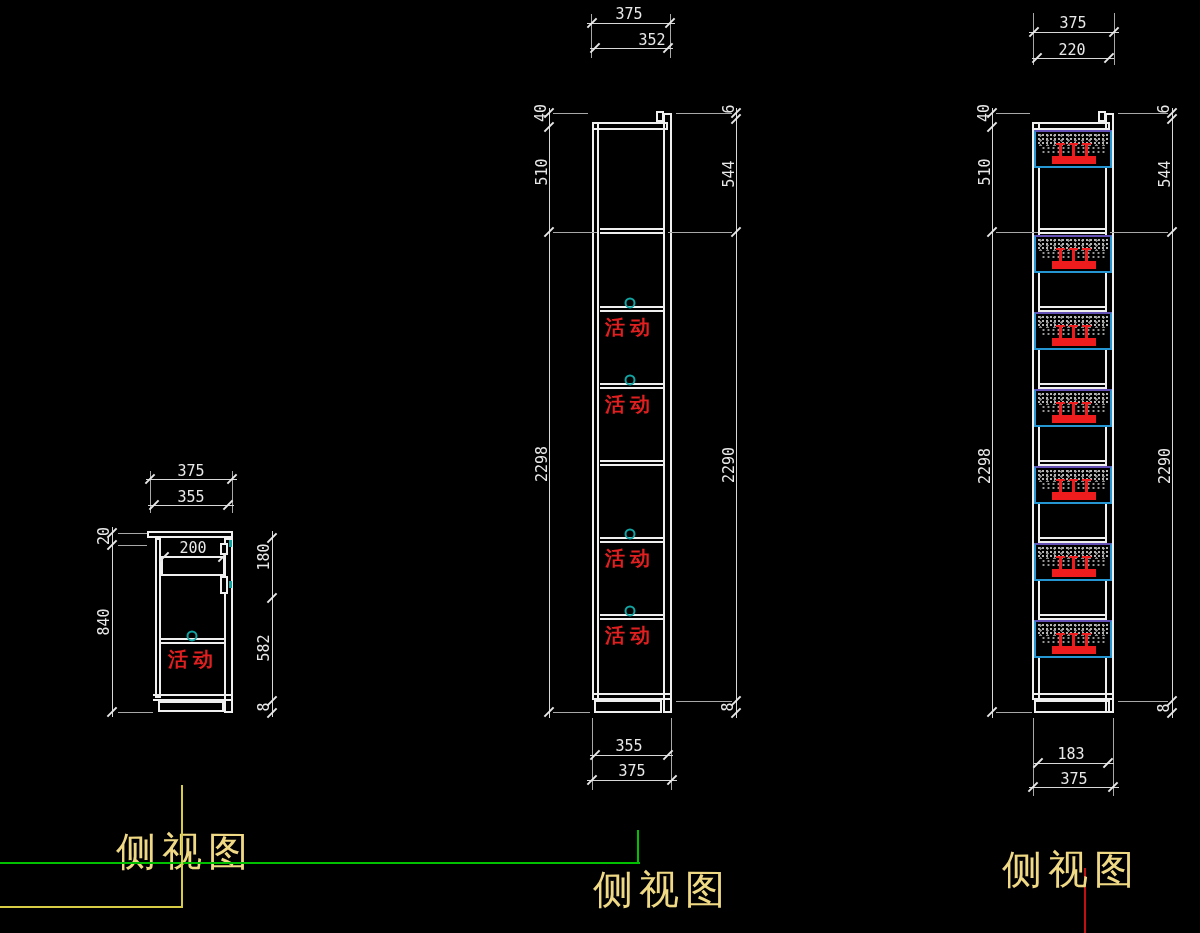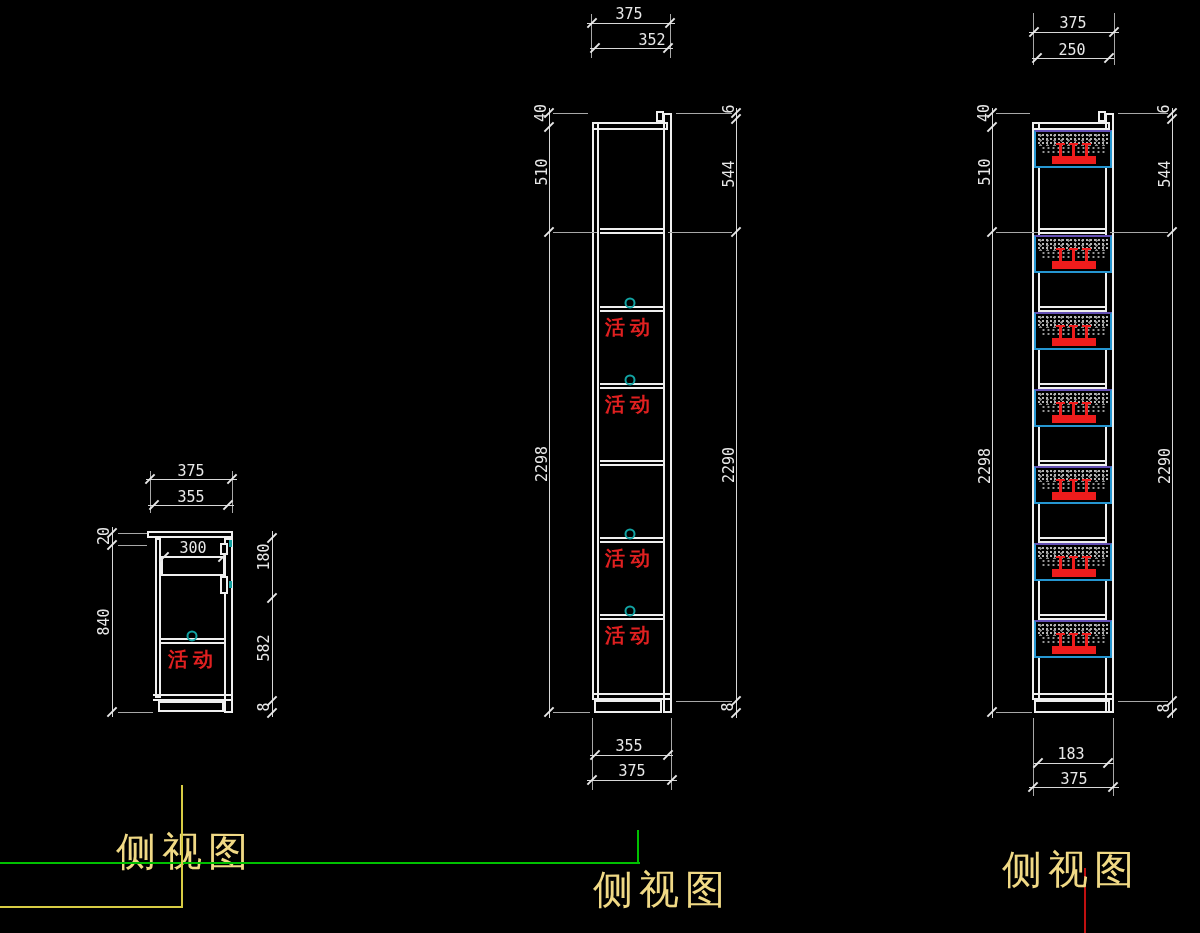--- a/index.html
+++ b/index.html
@@ -54,21 +54,21 @@
     <div class="rect" style="left:147px;top:531px;width:86px;height:7px;"></div>
     <div class="rect" style="left:155px;top:538px;width:6px;height:160px;"></div>
     <div class="rect" style="left:224px;top:538px;width:9px;height:175px;"></div>
     <div class="rect cut" style="left:220px;top:543px;width:8px;height:12px;"></div>
     <div class="rect cut" style="left:220px;top:576px;width:8px;height:18px;"></div>
     <div class="tealm" style="left:229px;top:540px;"></div>
     <div class="tealm" style="left:229px;top:581px;"></div>
     <div class="rect" style="left:161px;top:556px;width:64px;height:20px;"></div>
     <div class="tk" style="left:164px;top:557px;"></div>
     <div class="tk" style="left:223px;top:557px;"></div>
-    <div class="hdim" style="left:193px;top:548px;">300</div>
+    <div class="hdim" style="left:193px;top:548px;">200</div>
     <div class="hl" style="left:161px;top:638px;width:64px;"></div>
     <div class="hl" style="left:161px;top:642px;width:64px;"></div>
     <div class="tealc" style="left:192px;top:637px;"></div>
     <div class="cjk-red" style="left:168px;top:646px;">活动</div>
     <div class="hl" style="left:153px;top:694px;width:80px;"></div>
     <div class="hl" style="left:153px;top:699px;width:80px;"></div>
     <div class="rect" style="left:158px;top:701px;width:66px;height:11px;"></div>
 
     <div class="dv" style="left:112px;top:527px;height:190px;"></div>
     <div class="ext" style="left:118px;top:533px;width:29px;height:1px;"></div>
@@ -186,21 +186,21 @@
 
     <div class="ext" style="left:1033px;top:13px;width:1px;height:52px;"></div>
     <div class="ext" style="left:1114px;top:13px;width:1px;height:52px;"></div>
     <div class="dl" style="left:1029px;top:32px;width:90px;"></div>
     <div class="tk" style="left:1034px;top:32px;"></div>
     <div class="tk" style="left:1114px;top:32px;"></div>
     <div class="hdim" style="left:1073px;top:23px;">375</div>
     <div class="dl" style="left:1032px;top:58px;width:82px;"></div>
     <div class="tk" style="left:1037px;top:58px;"></div>
     <div class="tk" style="left:1109px;top:58px;"></div>
-    <div class="hdim" style="left:1072px;top:50px;">250</div>
+    <div class="hdim" style="left:1072px;top:50px;">220</div>
 
     <div class="rect" style="left:1098px;top:111px;width:8px;height:11px;"></div>
     <div class="rect" style="left:1105px;top:113px;width:9px;height:600px;"></div>
     <div class="rect" style="left:1032px;top:122px;width:78px;height:8px;"></div>
     <div class="rect" style="left:1032px;top:122px;width:8px;height:578px;"></div>
 
     <div class="hl" style="left:1040px;top:228px;width:65px;"></div>
     <div class="hl" style="left:1040px;top:232px;width:65px;"></div>
     <div class="hl" style="left:1040px;top:306px;width:65px;"></div>
     <div class="hl" style="left:1040px;top:310px;width:65px;"></div>

